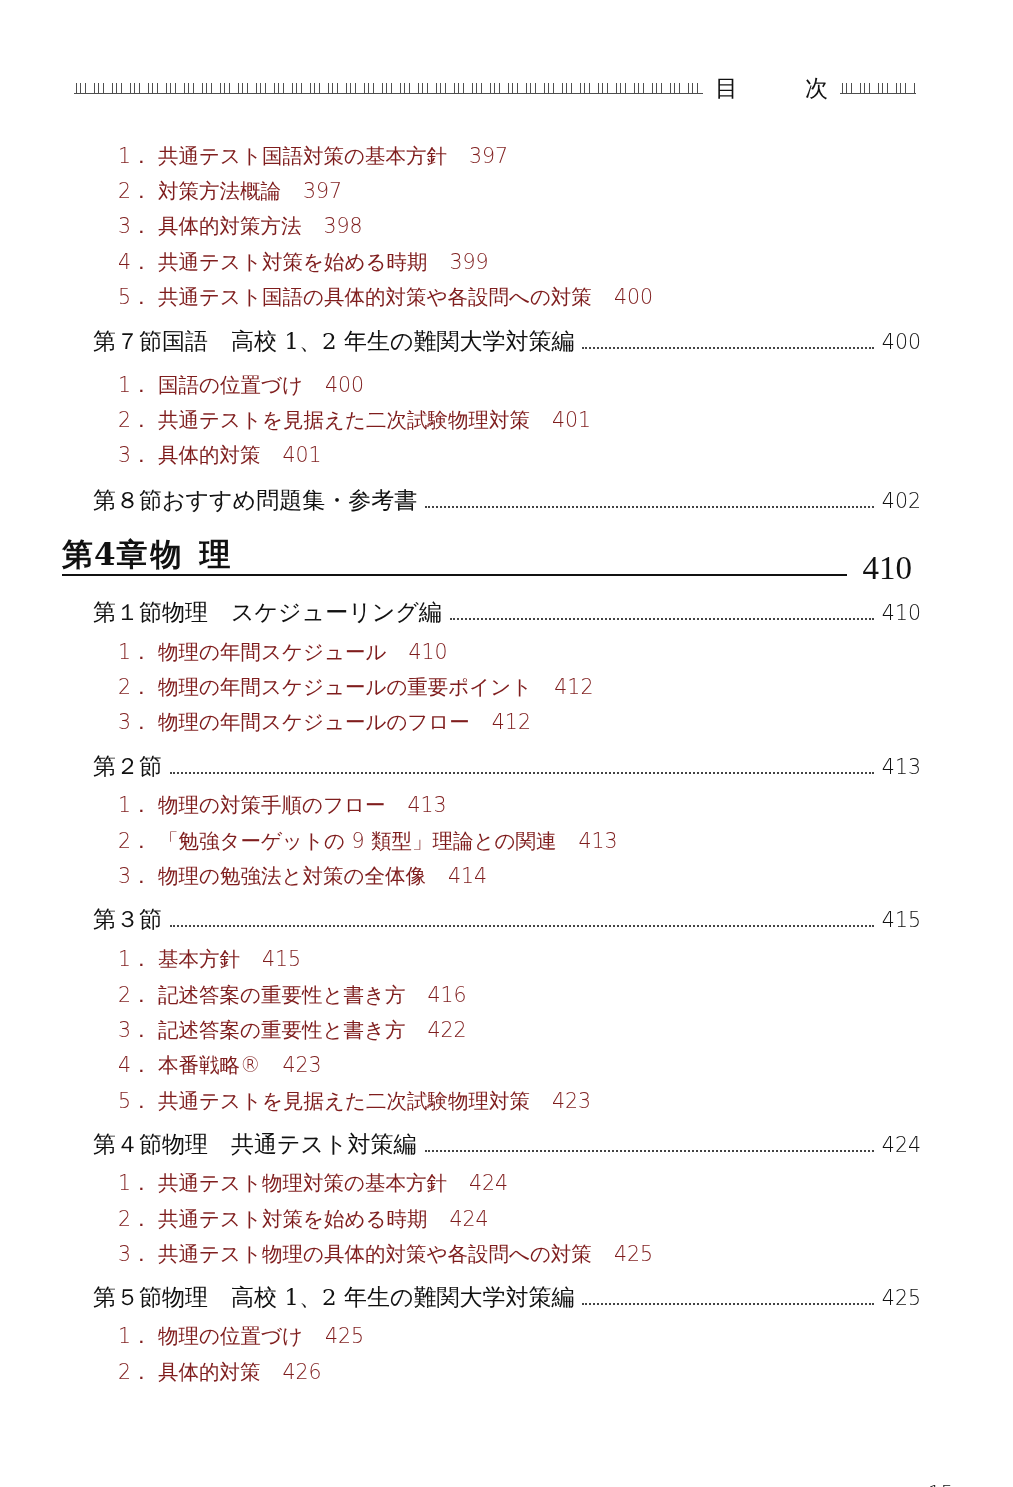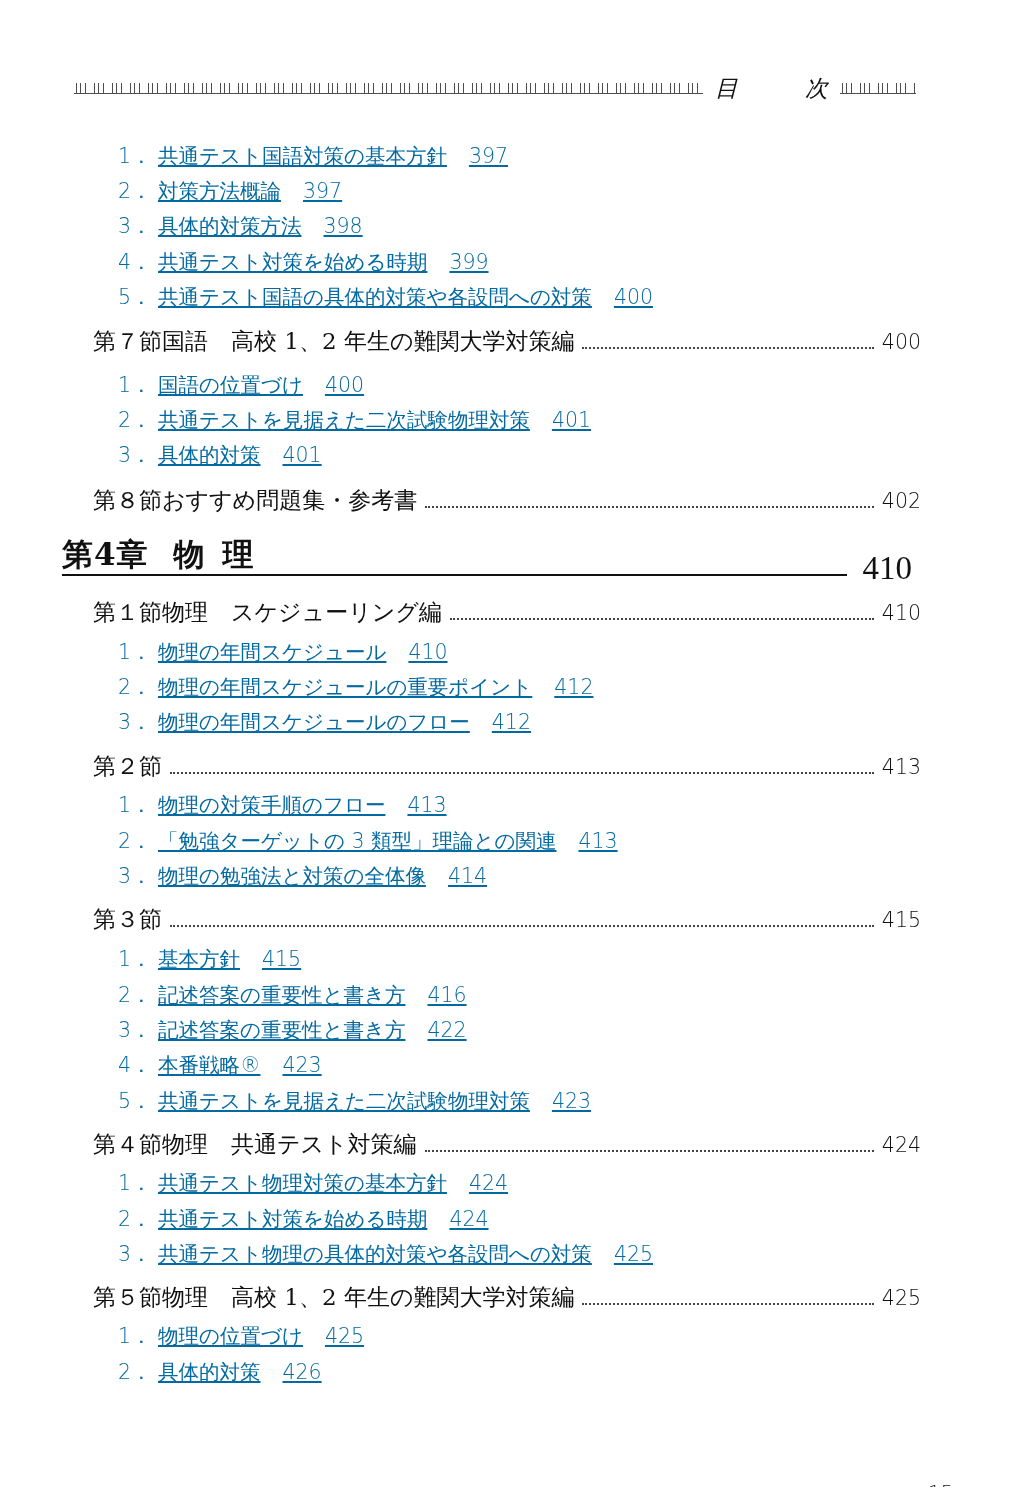--- a/index.html
+++ b/index.html
@@ -15,27 +15,26 @@
     height: 10px; flex: 1 1 auto;
     background-image:
       repeating-linear-gradient(90deg, transparent 0 2px, #222 2px 3px, transparent 3px 6px, #222 6px 7px, transparent 7px 11px, #222 11px 12px, transparent 12px 18px);
     border-bottom: 1px solid #222;
     opacity: 0.8;
   }
   .ornament.left { margin-right: 12px; }
   .ornament.right { margin-left: 12px; flex: 0 0 76px; }
   .header-title {
     font-family: "DejaVu Serif", "Liberation Serif", serif;
-    font-size: 23px; letter-spacing: 22px; margin-right: -22px; white-space: nowrap; font-style: italic;
+    font-size: 23px; letter-spacing: 22px; margin-right: -22px; white-space: nowrap;
   }
   .toc { position: absolute; left: 0; top: 0; width: 1013px; }
   .item {
     position: absolute; left: 118px; font-size: 20.5px; white-space: nowrap; font-weight: 300;
-    color: #0369a1;
-    text-decoration: underline;
+    color: #7f1d1d;
   }
   .item .num { display: inline-block; width: 40px; }
   .item .page { margin-left: 22px; }
   .section {
     position: absolute; left: 93px; width: 828px; display: flex; align-items: baseline;
     font-family: "DejaVu Serif", "Liberation Serif", serif; font-size: 23px; white-space: nowrap;
   }
   .section .sec-label { }
   .section .sec-title { }
   .section .leader {
@@ -46,21 +45,21 @@
     font-family: "DejaVu Sans", "Liberation Sans", sans-serif; font-size: 20.5px; font-weight: 300;
   }
   .chapter {
     position: absolute; left: 62px; top: 534px; width: 850px; height: 56px;
   }
   .chapter .ch-label {
     position: absolute; left: 0; top: 0;
     font-family: "DejaVu Serif", "Liberation Serif", serif; font-size: 31px; font-weight: bold;
     letter-spacing: 1px; white-space: nowrap;
   }
-  .chapter .ch-title { margin-left: 25px; letter-spacing: 18px; text-align: center; }
+  .chapter .ch-title { margin-left: 2px; letter-spacing: 18px; text-align: center; }
   .chapter .ch-rule {
     position: absolute; left: 0; top: 40px; width: 785px; border-top: 2px solid #111;
   }
   .chapter .ch-page {
     position: absolute; right: 0; top: 16px;
     font-family: "Liberation Serif", "DejaVu Serif", serif; font-size: 33px;
   }
   .page-number {
     position: absolute; left: 928px; top: 1480px; font-size: 20px; font-weight: 300;
   }
@@ -114,21 +113,21 @@
   <div class="item" style="top:638px"><span class="num">1．</span><span>物理の年間スケジュール</span><span class="page">410</span></div>
   <div class="item" style="top:673px"><span class="num">2．</span><span>物理の年間スケジュールの重要ポイント</span><span class="page">412</span></div>
   <div class="item" style="top:708px"><span class="num">3．</span><span>物理の年間スケジュールのフロー</span><span class="page">412</span></div>
 
   <div class="section" style="top:751px">
       <span class="sec-label">第２節</span>
       <span class="leader"></span>
       <span class="page">413</span>
     </div>
   <div class="item" style="top:791px"><span class="num">1．</span><span>物理の対策手順のフロー</span><span class="page">413</span></div>
-  <div class="item" style="top:827px"><span class="num">2．</span><span>「勉強ターゲットの 3 類型」理論との関連</span><span class="page">413</span></div>
+  <div class="item" style="top:827px"><span class="num">2．</span><span>「勉強ターゲットの 9 類型」理論との関連</span><span class="page">413</span></div>
   <div class="item" style="top:862px"><span class="num">3．</span><span>物理の勉強法と対策の全体像</span><span class="page">414</span></div>
 
   <div class="section" style="top:904px">
       <span class="sec-label">第３節</span>
       <span class="leader"></span>
       <span class="page">415</span>
     </div>
   <div class="item" style="top:945px"><span class="num">1．</span><span>基本方針</span><span class="page">415</span></div>
   <div class="item" style="top:981px"><span class="num">2．</span><span>記述答案の重要性と書き方</span><span class="page">416</span></div>
   <div class="item" style="top:1016px"><span class="num">3．</span><span>記述答案の重要性と書き方</span><span class="page">422</span></div>

